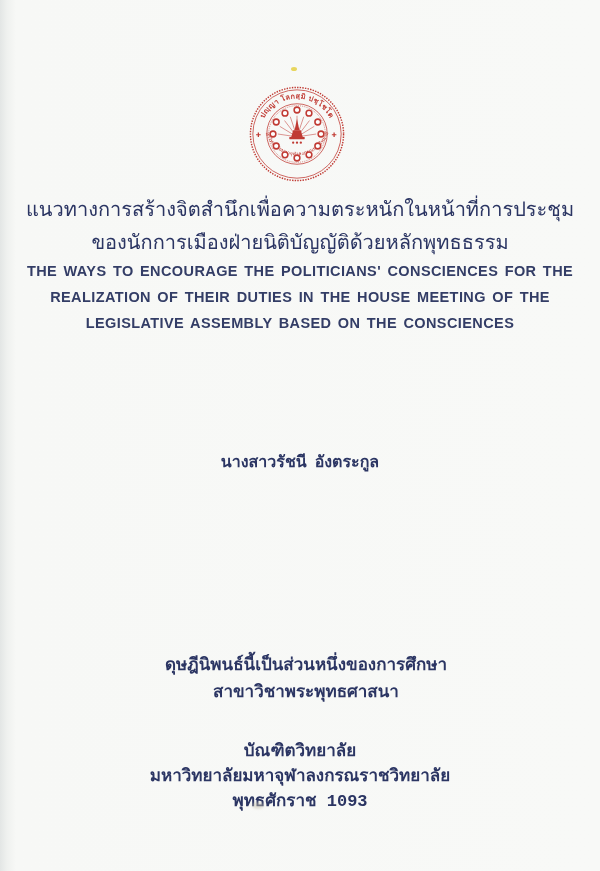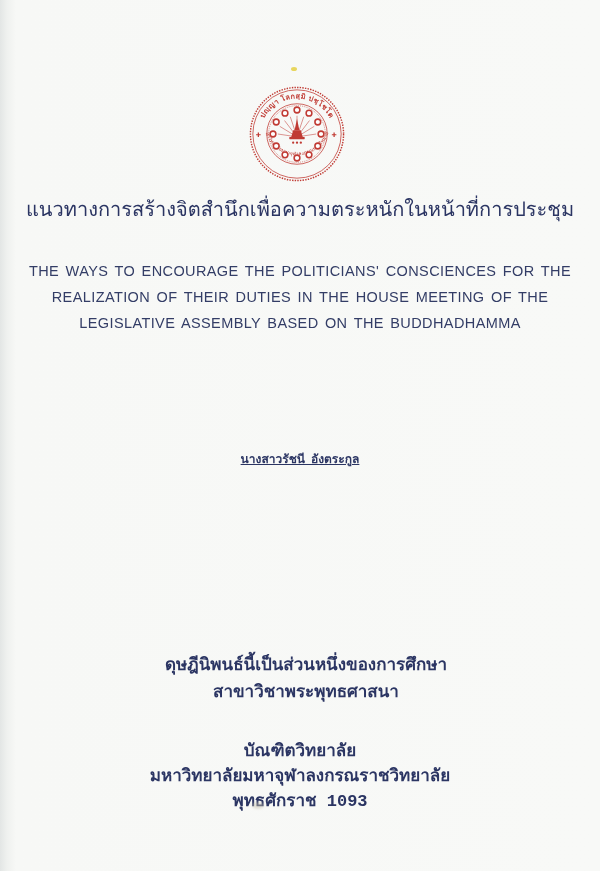--- a/index.html
+++ b/index.html
@@ -23,34 +23,33 @@
     top: 193px;
     font-size: 20px;
     font-weight: normal;
     line-height: 33px;
     color: #2b3563;
     font-family: "Liberation Serif", "DejaVu Serif", serif;
   }
   .eng-title {
     top: 258px;
     font-size: 14.5px;
-    font-weight: normal;
+    font-weight: bold;
     letter-spacing: 0.4px;
     word-spacing: 2px;
     line-height: 26px;
     color: #333d66;
   }
   .author {
     top: 449px;
-    font-size: 12px;
+    font-size: 16px;
     font-weight: bold;
     white-space: pre;
     color: #2b3563;
     font-family: "Liberation Serif", "DejaVu Serif", serif;
-    text-decoration: underline;
   }
   .submission {
     top: 651px;
     font-size: 17px;
     font-weight: bold;
     line-height: 27px;
     color: #2b3563;
     font-family: Liberation Serif, serif;
     margin-left: 6px;
   }
@@ -136,26 +135,27 @@
         <rect x="84" y="106" width="32" height="5" rx="1"></rect>
         <circle cx="92" cy="118" r="2.4"></circle>
           <circle cx="100" cy="118" r="2.4"></circle>
           <circle cx="108" cy="118" r="2.4"></circle>
       </g>
     </svg>
   </div>
 
   <div class="centered thai-title">
     <div>แนวทางการสร้างจิตสำนึกเพื่อความตระหนักในหน้าที่การประชุม</div>
+    <div>ของนักการเมืองฝ่ายนิติบัญญัติด้วยหลักพุทธธรรม</div>
   </div>
 
   <div class="centered eng-title">
     <div>THE WAYS TO ENCOURAGE THE POLITICIANS' CONSCIENCES FOR THE</div>
     <div>REALIZATION OF THEIR DUTIES IN THE HOUSE MEETING OF THE</div>
-    <div>LEGISLATIVE ASSEMBLY BASED ON THE BUDDHADHAMMA</div>
+    <div>LEGISLATIVE ASSEMBLY BASED ON THE CONSCIENCES</div>
   </div>
 
   <div class="centered author">นางสาวรัชนี  อังตระกูล</div>
 
   <div class="centered submission">
     <div>ดุษฎีนิพนธ์นี้เป็นส่วนหนึ่งของการศึกษา</div>
     <div>สาขาวิชาพระพุทธศาสนา</div>
   </div>
 
   <div class="centered institution">

